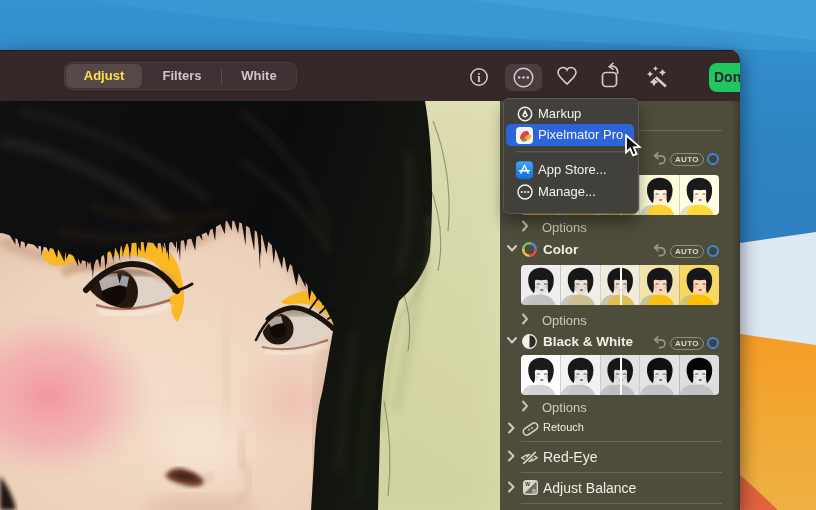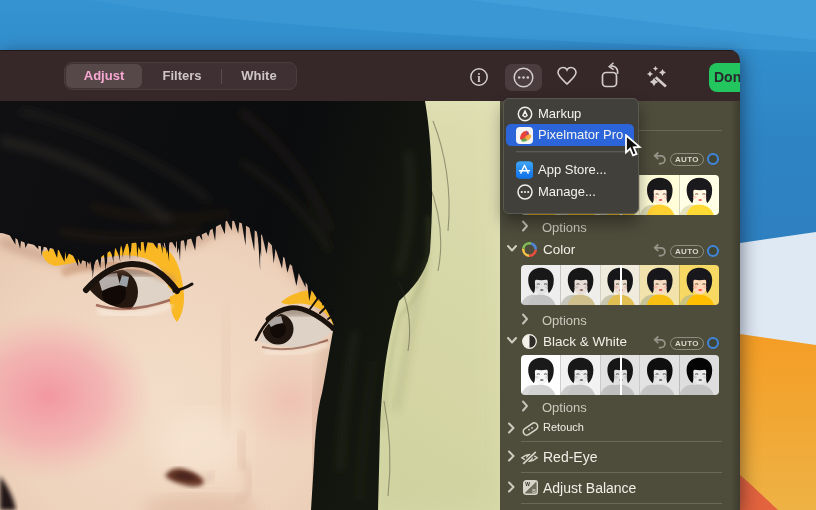--- a/index.html
+++ b/index.html
@@ -3,32 +3,32 @@
 <meta charset="utf-8">
 <style>
 html,body{margin:0;padding:0;}
 body{width:816px;height:510px;overflow:hidden;position:relative;font-family:"Liberation Sans",sans-serif;background:#2f8cc9;}
 #wall{position:absolute;left:0;top:0;width:816px;height:510px;}
 #win{position:absolute;left:0;top:50px;width:740px;height:460px;border-radius:0 10px 0 0;overflow:hidden;box-shadow:2px 4px 18px rgba(0,0,20,0.45);}
 #toolbar{position:absolute;left:0;top:0;width:740px;height:51px;background:#362729;border-top:1px solid #1f1718;box-sizing:border-box;}
 #seg{position:absolute;left:64px;top:11px;width:233px;height:28px;background:#3f3133;border:1px solid #4a3d3f;border-radius:8px;box-sizing:border-box;}
 #seg .sel{position:absolute;left:1px;top:1px;width:76px;height:24px;background:#564849;border-radius:6px;}
 #seg .lbl{position:absolute;top:0;height:26px;line-height:26px;font-size:13px;text-align:center;font-weight:bold;}
-#seg .l1{left:0;width:78px;color:#f9a8d4;font-weight:700;}
+#seg .l1{left:0;width:78px;color:#fde047;font-weight:700;}
 #seg .l2{left:78px;width:78px;color:#cfc5c6;}
 #seg .l3{left:156px;width:76px;color:#cfc5c6;}
 #seg .div{position:absolute;left:156px;top:6px;width:1px;height:15px;background:#5b4d4f;}
 #ellbg{position:absolute;left:505px;top:13px;width:37px;height:27px;background:#4b3d3f;border-radius:7px;}
 #done{position:absolute;left:709px;top:12px;width:45px;height:29px;background:#22c55e;border-radius:8px;color:#29282e;font-size:14px;font-weight:700;text-align:center;line-height:29px;}
 #content{position:absolute;left:0;top:51px;width:740px;height:409px;background:#4e4c3b;}
 #photo{position:absolute;left:0;top:0;width:500px;height:409px;}
 #sidebar{position:absolute;left:500px;top:0;width:240px;height:409px;background:#4e4c3b;font-size:13px;color:#e9e7de;}
 .sep{position:absolute;left:21px;width:201px;height:1px;background:#6a6859;}
 .hdr{position:absolute;left:0;width:240px;height:16px;}
-.hdr .ttl{position:absolute;left:43px;top:0px;font-size:13.5px;font-weight:400;color:#f1efe7;white-space:nowrap;}
+.hdr .ttl{position:absolute;left:43px;top:0px;font-size:13.5px;font-weight:700;color:#f1efe7;white-space:nowrap;}
 .opt{position:absolute;left:34px;width:160px;height:15px;font-size:13px;color:#ccc9be;margin-left:8px;}
 .strip{position:absolute;left:21px;width:198px;height:40px;border-radius:4px;overflow:hidden;}
 .auto{position:absolute;border:1.5px solid #8f8d80;color:#dbd9cf;border-radius:7px;font-size:8px;font-weight:700;letter-spacing:.3px;padding:1.5px 4px 1px;line-height:8.5px;}
 .bluedot{position:absolute;width:8px;height:8px;border:2.3px solid #3f87de;border-radius:50%;background:#414536;}
 #menu{position:absolute;left:503px;top:98px;width:136px;height:116px;background:#41403a;border:1px solid #5a5951;box-shadow:0 8px 16px rgba(0,0,0,.4);border-radius:6px;box-sizing:border-box;z-index:30;font-size:13px;color:#f4f3f0;}
 #mhl{position:absolute;left:2px;top:25px;width:128px;height:22px;background:#2b65d9;border-radius:5px;}
 .mrow{position:absolute;left:34px;height:18px;line-height:18px;white-space:nowrap;}
 #cursor{position:absolute;left:623px;top:134px;z-index:40;}
 </style>
 </head>

